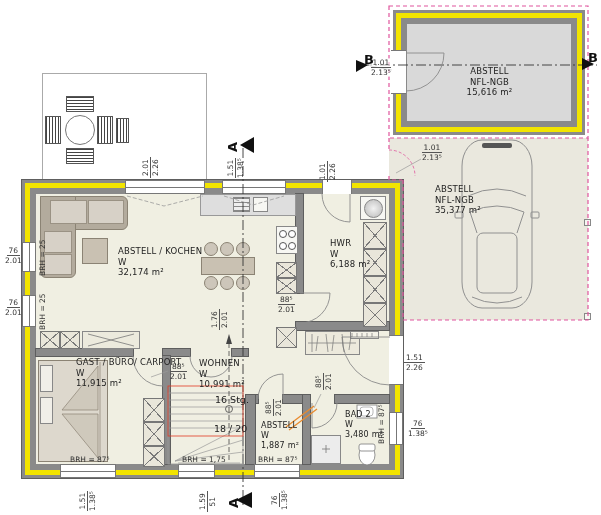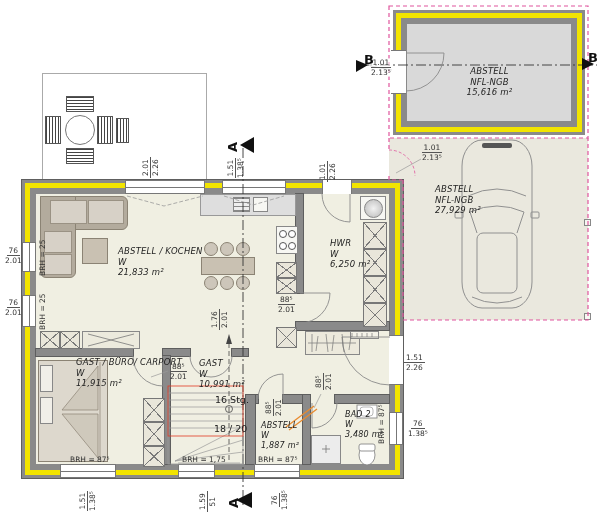--- a/index.html
+++ b/index.html
@@ -22,21 +22,21 @@
   .xbox{position:absolute;background:
      linear-gradient(to top right, rgba(0,0,0,0) calc(50% - .5px), #7a7a7a calc(50% - .5px), #7a7a7a calc(50% + .5px), rgba(0,0,0,0) calc(50% + .5px)),
      linear-gradient(to bottom right, rgba(0,0,0,0) calc(50% - .5px), #7a7a7a calc(50% - .5px), #7a7a7a calc(50% + .5px), rgba(0,0,0,0) calc(50% + .5px)),
      #e9e6da;border:1px solid #777;box-sizing:border-box;}
   .chair-h{position:absolute;border:1px solid #555;box-sizing:border-box;
      background:repeating-linear-gradient(180deg,#444 0 1px,#fff 1px 3px);}
   .chair-v{position:absolute;border:1px solid #555;box-sizing:border-box;
      background:repeating-linear-gradient(90deg,#444 0 1px,#fff 1px 3px);}
   .circle{position:absolute;border:1px solid #8b8374;border-radius:50%;background:#cdc6ba;box-sizing:border-box;}
   
-  .room-label{position:absolute;font-size:8.5px;line-height:1.25;color:#222;white-space:nowrap;letter-spacing:.2px;font-style:italic;}
+  .room-label{position:absolute;font-size:8.5px;line-height:1.25;color:#222;white-space:nowrap;letter-spacing:.2px;}
   .dim{position:absolute;display:flex;flex-direction:column;align-items:center;font-size:7.5px;line-height:1.2;color:#333;white-space:nowrap;}
   .dim .t{border-bottom:1px solid #555;padding:0 2px;}
   .dim .b{padding:0 2px;}
   .dim.rot{transform:rotate(-90deg);transform-origin:0 0;}
   .sill{position:absolute;font-size:7.5px;color:#333;white-space:nowrap;}
   .sill.rot{transform:rotate(-90deg);transform-origin:0 0;}
   .stair-text{position:absolute;font-size:9.5px;color:#222;white-space:nowrap;}
   .section-letter{position:absolute;font-size:13px;font-weight:bold;color:#111;white-space:nowrap;}
   .section-letter.rot{transform:rotate(-90deg);transform-origin:0 0;}
   .ribs{position:absolute;border:1px solid #888;box-sizing:border-box;
@@ -241,34 +241,34 @@
       <rect x="477" y="233" width="40" height="60" rx="6"></rect>
       <path d="M472,297 Q497,309 522,297"></path>
       <rect x="455" y="212" width="8" height="6" rx="1"></rect>
       <rect x="531" y="212" width="8" height="6" rx="1"></rect>
     </g>
   </svg>
 
   <div class="room-label" style="left:118px;top:246px;">
     <div>ABSTELL / KOCHEN</div>
     <div>W</div>
-    <div>21,833 m²</div>
+    <div>32,174 m²</div>
   </div>
   <div class="room-label" style="left:330px;top:238px;">
     <div>HWR</div>
     <div>W</div>
-    <div>6,250 m²</div>
+    <div>6,188 m²</div>
   </div>
   <div class="room-label" style="left:76px;top:357px;">
     <div>GAST / BÜRO/ CARPORT</div>
     <div>W</div>
     <div>11,915 m²</div>
   </div>
   <div class="room-label" style="left:199px;top:358px;">
-    <div>GAST</div>
+    <div>WOHNEN</div>
     <div>W</div>
     <div>10,991 m²</div>
   </div>
   <div class="room-label" style="left:261px;top:421px;font-size:8px;">
     <div>ABSTELL</div>
     <div>W</div>
     <div>1,887 m²</div>
   </div>
   <div class="room-label" style="left:345px;top:410px;font-size:8px;">
     <div>BAD 2</div>
@@ -276,21 +276,21 @@
     <div>3,480 m²</div>
   </div>
   <div class="room-label" style="left:432px;top:66px;width:115px;text-align:center;">
     <div>ABSTELL</div>
     <div>NFL-NGB</div>
     <div>15,616 m²</div>
   </div>
   <div class="room-label" style="left:435px;top:184px;">
     <div>ABSTELL</div>
     <div>NFL-NGB</div>
-    <div>27,929 m²</div>
+    <div>35,377 m²</div>
   </div>
 
   <div class="stair-text" style="left:215px;top:394px;">16 Stg.</div>
   <div class="stair-text" style="left:214px;top:423px;">18 / 20</div>
 
   <div class="dim rot" style="left:141px;top:178px;">
     <span class="t">2.01</span>
     <span class="b">2.26</span>
   </div>
   <div class="dim rot" style="left:226px;top:180px;">

